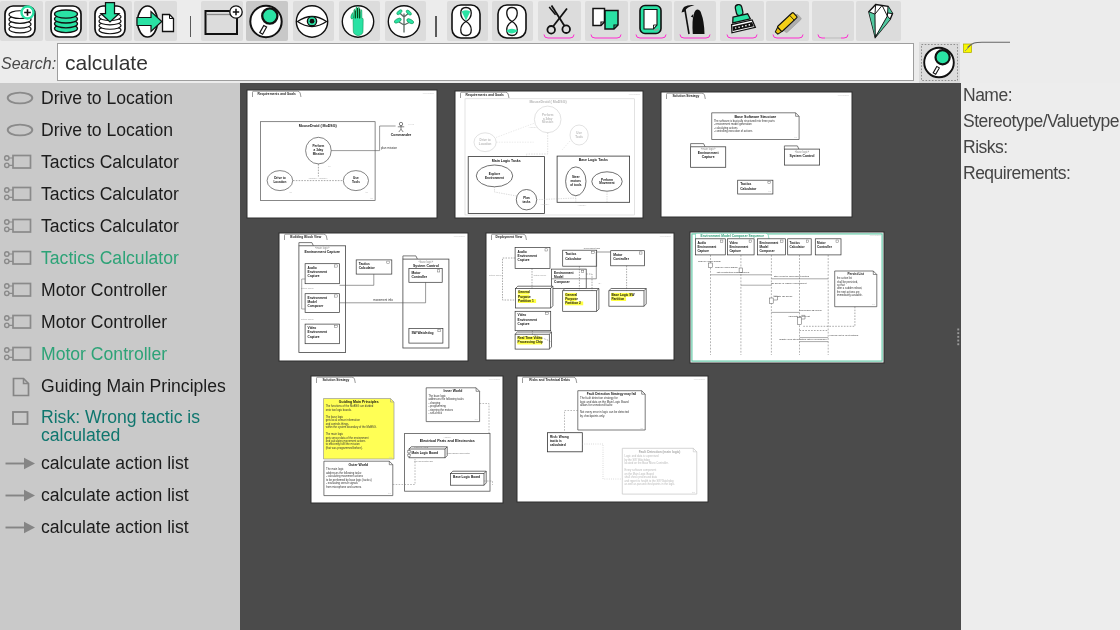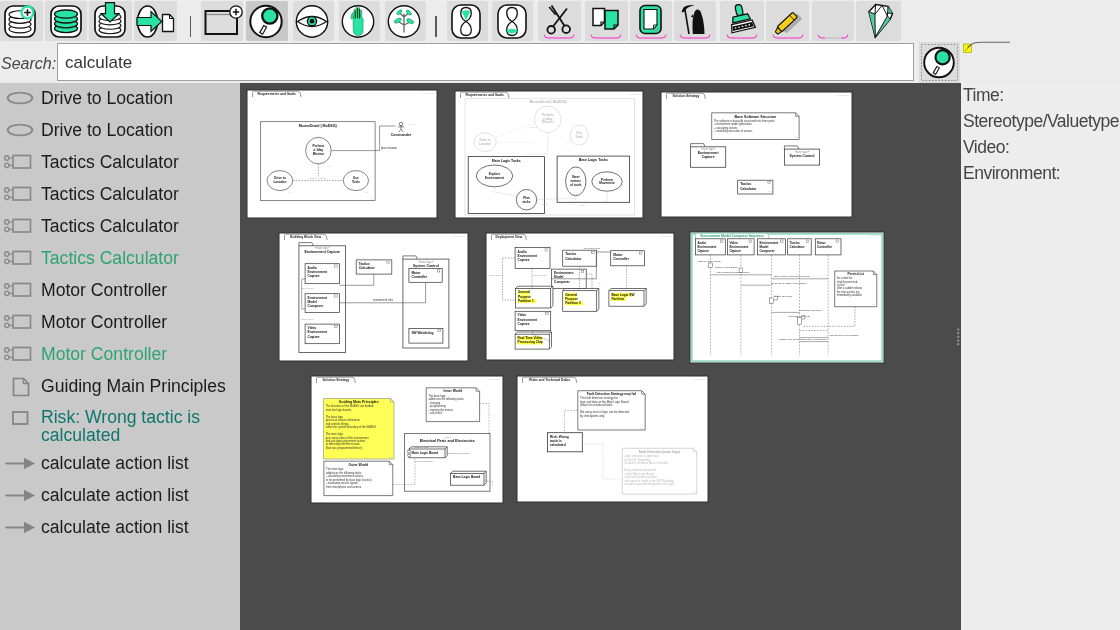--- a/index.html
+++ b/index.html
@@ -176,21 +176,21 @@
         <path d="M9 13 L15.5 14 L14 4.5 M15.5 14 L21 36.5 L28 13 L26.5 3.5 M15.5 14 L20.5 3.9 L28 13 L27.5 10 L32.5 9.5 M28 13 L31.5 15.5" fill="none" stroke="#111" stroke-width="0.9"></path>
       </g>
     </svg>
   </div>
 <div style="position:absolute;left:189.5px;top:16px;width:1.5px;height:21px;background:#5a5a5a;"></div>
 <div style="position:absolute;left:435px;top:16px;width:1.5px;height:21px;background:#5a5a5a;"></div>
 <div style="position:absolute;left:903px;top:0;width:217px;height:41px;background:#ececec;"></div>
 <div style="position:absolute;left:0;top:41px;width:1120px;height:43px;background:#ececec;"></div>
 <div style="position:absolute;left:1px;top:52.5px;font-size:16px;line-height:22px;color:#474747;font-style:italic;">Search:</div>
 <div style="position:absolute;left:57px;top:42.5px;width:857px;height:38px;background:#fff;border:1px solid #9e9e9e;"></div>
-<div style="position:absolute;left:65px;top:52px;font-size:17px;line-height:22px;color:#333;">calculate</div>
+<div style="position:absolute;left:65px;top:52px;font-size:21px;line-height:22px;color:#333;">calculate</div>
 <div style="position:absolute;left:919px;top:42px;width:41px;height:41px;background:#dcdcdc;">
     <svg width="41" height="41" viewBox="0 0 41 41" style="position:absolute;left:0;top:0">
       <rect x="2.5" y="2.5" width="36" height="36" fill="none" stroke="#858585" stroke-width="0.9" stroke-dasharray="1.6,1.6"></rect>
       <circle cx="20" cy="20.5" r="14.8" fill="#fff" stroke="#111" stroke-width="1.9"></circle>
       <path d="M17.8 24.4 L14.2 30.9 L16.7 32.3 L20.3 25.9 Z" fill="#fff" stroke="#111" stroke-width="1.1"></path>
       <circle cx="23.6" cy="15.2" r="7.1" fill="#2ae2a4" stroke="#111" stroke-width="2.2"></circle>
     </svg>
   </div>
 <svg width="60" height="18" viewBox="0 0 60 18" style="position:absolute;left:960px;top:40px">
     <rect x="3.5" y="4" width="8" height="8.5" fill="#f8f800" stroke="#aaa500" stroke-width="0.7"></rect>
@@ -273,24 +273,24 @@
     <path d="M5.5 11.5 H25" stroke="#858585" stroke-width="1.9"></path>
     <path d="M24 5.8 L35 11.5 L24 17.2 Z" fill="#858585"></path>
   </svg>
 <div style="position:absolute;left:41px;top:484px;width:198px;color:#1c1c1c;font-size:17.6px;line-height:22px;white-space:nowrap;">calculate action list</div>
 <svg width="40" height="22" viewBox="0 0 40 22" style="position:absolute;left:0px;top:516px;">
     <path d="M5.5 11.5 H25" stroke="#858585" stroke-width="1.9"></path>
     <path d="M24 5.8 L35 11.5 L24 17.2 Z" fill="#858585"></path>
   </svg>
 <div style="position:absolute;left:41px;top:516px;width:198px;color:#1c1c1c;font-size:17.6px;line-height:22px;white-space:nowrap;">calculate action list</div>
 <div style="position:absolute;left:961px;top:83px;width:159px;height:547px;background:#ededed;"></div>
-<div style="position:absolute;left:963px;top:84px;font-size:17.5px;line-height:22px;letter-spacing:-0.5px;color:#454545;white-space:nowrap;">Time:</div>
+<div style="position:absolute;left:963px;top:84px;font-size:17.5px;line-height:22px;letter-spacing:-0.5px;color:#454545;white-space:nowrap;">Name:</div>
 <div style="position:absolute;left:963px;top:110px;font-size:17.5px;line-height:22px;letter-spacing:-0.5px;color:#454545;white-space:nowrap;">Stereotype/Valuetype:</div>
-<div style="position:absolute;left:963px;top:136px;font-size:17.5px;line-height:22px;letter-spacing:-0.5px;color:#454545;white-space:nowrap;">Video:</div>
-<div style="position:absolute;left:963px;top:162px;font-size:17.5px;line-height:22px;letter-spacing:-0.5px;color:#454545;white-space:nowrap;">Environment:</div>
+<div style="position:absolute;left:963px;top:136px;font-size:17.5px;line-height:22px;letter-spacing:-0.5px;color:#454545;white-space:nowrap;">Risks:</div>
+<div style="position:absolute;left:963px;top:162px;font-size:17.5px;line-height:22px;letter-spacing:-0.5px;color:#454545;white-space:nowrap;">Requirements:</div>
 <svg width="721" height="547" viewBox="0 -1 721 547" style="position:absolute;left:240px;top:83px" font-family="Liberation Sans, sans-serif">
     <rect x="0" y="-1" width="721" height="547" fill="#4b4b4b"></rect>
     <rect x="7" y="6" width="190" height="128" fill="#fff" stroke="#2e2e2e" stroke-width="1"></rect>
     <path d="M12.5 13 V8.5 Q12.5 7.2 13.7 7.2 H57.46 Q59.46 7.2 60.160000000000004 9 L60.96 13" fill="#fff" stroke="#555" stroke-width="0.6"></path>
     <text x="36.730000000000004" y="11.3" font-size="3.25" font-weight="bold" fill="#222" text-anchor="middle">Requirements and Goals</text>
     <text x="194" y="10.4" font-size="2.2" fill="#c8c8c8" text-anchor="end">Low-D3000</text>
     <rect x="20.4" y="37.7" width="114.7" height="78.9" fill="#fff" stroke="#555" stroke-width="0.7"></rect>
     <text x="77.7" y="42.8" font-size="3.6" font-weight="bold" fill="#111" text-anchor="middle">MouseDroid ( MoDSG)</text>
     <ellipse cx="78.4" cy="66.6" rx="12.8" ry="13.3" fill="#fff" stroke="#333" stroke-width="0.6"></ellipse>
     <text x="78.4" y="63.2" font-size="3.1" font-weight="bold" fill="#111" text-anchor="middle">Perform</text>

